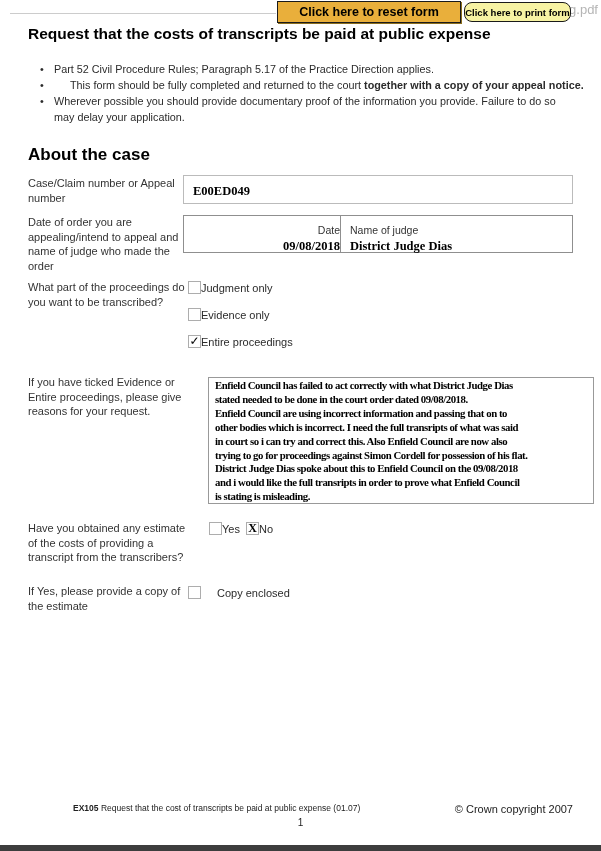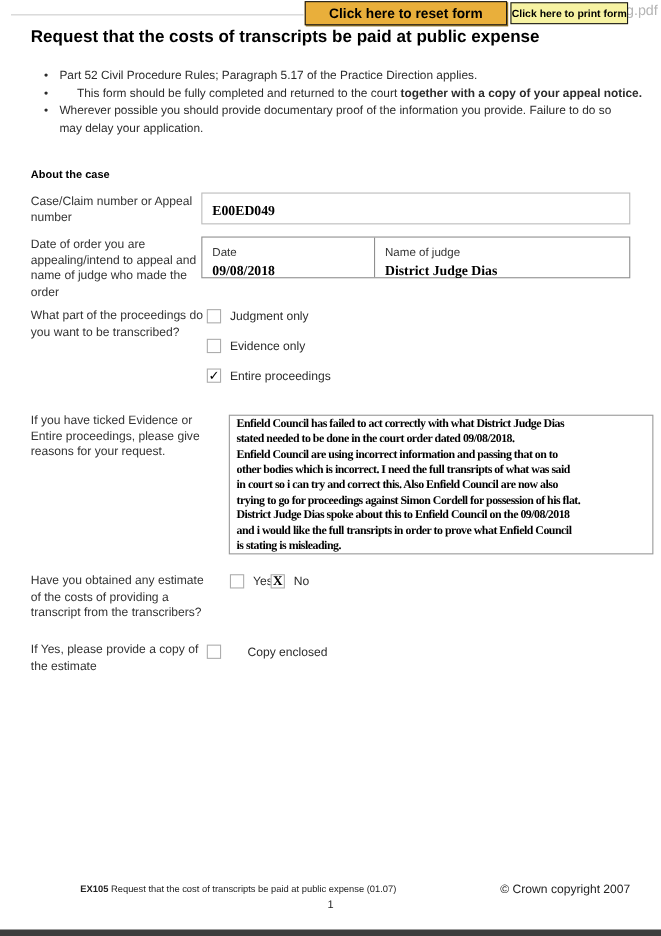--- a/index.html
+++ b/index.html
@@ -16,48 +16,48 @@
   .btn-print { left:464px; top:2px; width:107px; height:20px; font-size:9.5px; }
 
   .page-title { position:absolute; left:28px; top:25px; width:560px; font-size:15.5px; font-weight:bold;
                 color:#000; white-space:nowrap; }
 
   .bullets { position:absolute; left:40px; top:61px; width:537px; font-size:10.8px; line-height:16px; color:#2b2b2b; }
   .bullet-row { display:flex; }
   .bullet-glyph { width:14px; flex:none; }
   .bullet-bold { font-weight:bold; }
 
-  .section-heading { position:absolute; left:28px; top:154px; font-size:10px; font-weight:bold; color:#000; }
+  .section-heading { position:absolute; left:28px; top:145px; font-size:17px; font-weight:bold; color:#000; }
 
   .field-label { position:absolute; left:28px; font-size:11px; line-height:14.5px; color:#333; }
   .lbl-case { top:176px; width:158px; }
   .lbl-order { top:215px; width:162px; }
   .lbl-part { top:280px; width:158px; }
   .lbl-reasons { top:375px; width:158px; }
   .lbl-estimate { top:521px; width:166px; }
   .lbl-copy { top:584px; width:166px; }
 
   .input-box { position:absolute; left:183px; top:175px; width:390px; height:29px;
                border:1px solid #bbbbbb; display:flex; align-items:center; padding:3px 0 0 9px; }
   .serif-val { font-family:"Liberation Serif", serif; font-weight:bold; font-size:12.5px; color:#000; }
 
   .order-box { position:absolute; left:183px; top:215px; width:390px; height:38px;
                border:1px solid #8f8f8f; display:flex; }
   .order-cell { padding:4px 0 0 9px; }
-  .order-cell.date { width:157px; border-right:1px solid #8f8f8f; flex:none; }
+  .order-cell.date { width:157px; border-right:1px solid #8f8f8f; flex:none;text-align:right; }
   .order-cell.judge { flex:1; }
   .cell-caption { font-size:10.5px; color:#333; }
   .order-cell .serif-val { display:block; margin-top:1px; }
 
   .cb-row { position:absolute; display:flex; align-items:center; }
   .cb { width:13px; height:13px; border:1px solid #adadad; background:#fff; flex:none;
         display:flex; align-items:center; justify-content:center; font-size:11px; line-height:11px; color:#000; }
   .cb.mark-check { font-size:12px; }
   .cb.mark-x { font-family:"Liberation Serif", serif; font-weight:bold; font-size:12px; }
-  .cb-label { margin-left:8px; font-size:11px; color:#2b2b2b; white-space:nowrap; }
+  .cb-label { font-size:11px; color:#2b2b2b; white-space:nowrap; }
   .cb-judgment { left:188px; top:281px; }
   .cb-evidence { left:188px; top:308px; }
   .cb-entire   { left:188px; top:335px; }
   .cb-yes  { left:188px; top:522px;padding-left:21px; }
   .cb-no   { left:246px; top:522px; }
   .cb-copy { left:188px; top:586px;gap:16px; }
 
   .reasons-box { position:absolute; left:184px; top:377px; width:386px; height:127px;
                  border:1px solid #999999; padding:1px 6px; overflow:hidden;
                  font-family:"Liberation Serif", serif; font-weight:bold; font-size:10.8px;
@@ -71,21 +71,21 @@
 </style>
 </head>
 <body>
 
 <div class="page">
 
   <div class="divider-line"></div>
   <div class="filename-frag">ing.pdf</div>
 
   <div class="btn btn-reset" style="background-color: rgb(233, 175, 59);">Click here to reset form</div>
-  <div class="btn btn-print" style="background-color: rgb(247, 243, 163);">Click here to print form</div>
+  <div class="btn btn-print" style="background-color: rgb(247, 243, 163); border-radius: 8px;">Click here to print form</div>
 
   <div class="page-title">Request that the costs of transcripts be paid at public expense</div>
 
   <div class="bullets">
     <div class="bullet-row">
       <span class="bullet-glyph">•</span>
       <span><span>Part 52 Civil Procedure Rules; Paragraph 5.17 of the Practice Direction applies.</span><span class="bullet-bold"></span></span>
     </div>
     <div class="bullet-row">
       <span class="bullet-glyph">•</span>

